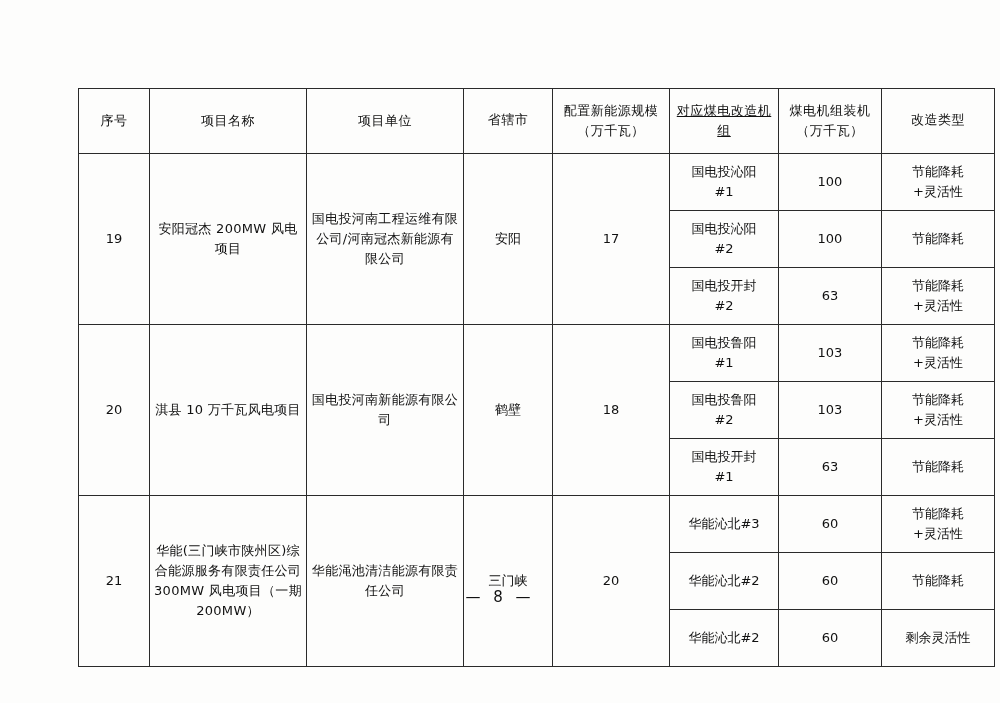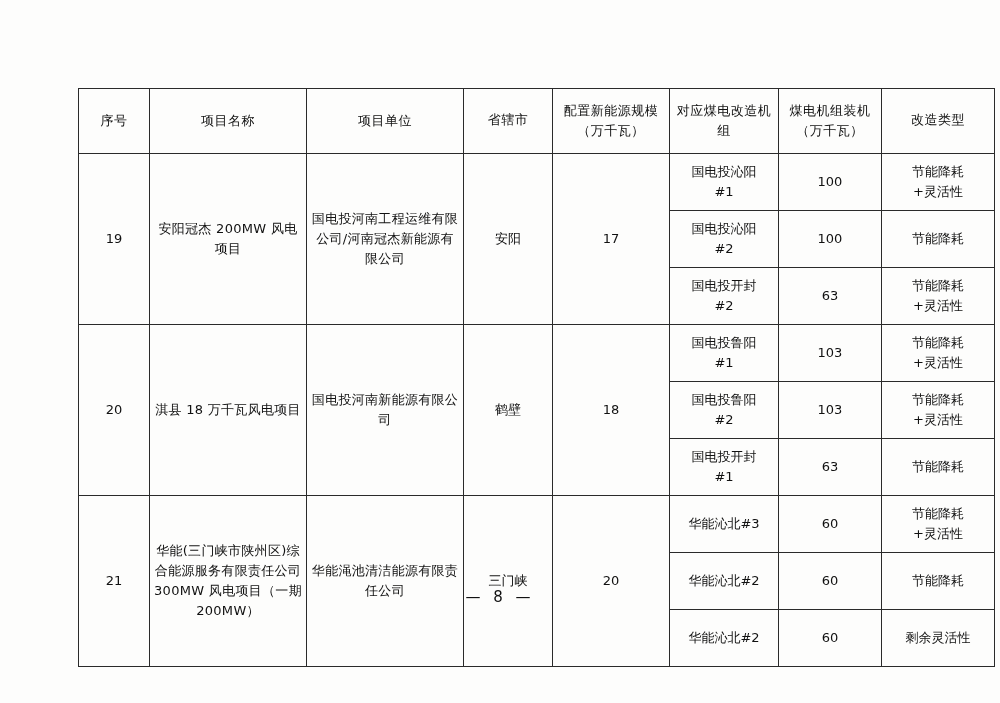--- a/index.html
+++ b/index.html
@@ -83,21 +83,21 @@
   }
   td.rtype {
     width: 104px;
     line-height: 1.7;
   }
   .hdr-seq { width: 62px; }
   .hdr-pname { width: 148px; }
   .hdr-punit { width: 148px; }
   .hdr-city { width: 80px; font-family: Liberation Mono, monospace; }
   .hdr-scale { width: 108px; margin-left: 11px; }
-  .hdr-unitname { width: 100px; }
+  .hdr-unitname { width: 100px; text-decoration: underline; }
   .hdr-cap { width: 94px; margin-top: 36px; }
   .hdr-rtype { width: 104px; font-family: Liberation Mono, monospace; }
   .two-line {
     display: block;
   }
   .page-number {
     position: absolute;
     left: 0;
     top: 588px;
     width: 1000px;
@@ -166,21 +166,21 @@
           </td>
           <td class="cap">63</td>
           <td class="rtype">
             <span class="two-line">节能降耗</span>
             <span class="two-line">+灵活性</span>
           </td>
         </tr>
 
         <tr class="row-tall">
           <td class="seq" rowspan="3">20</td>
-          <td class="pname" rowspan="3">淇县 18 万千瓦风电项目</td>
+          <td class="pname" rowspan="3">淇县 10 万千瓦风电项目</td>
           <td class="punit" rowspan="3">国电投河南新能源有限公司</td>
           <td class="city" rowspan="3">鹤壁</td>
           <td class="scale" rowspan="3">18</td>
           <td class="unitname">
             <span class="two-line">国电投鲁阳</span>
             <span class="two-line">#1</span>
           </td>
           <td class="cap">103</td>
           <td class="rtype">
             <span class="two-line">节能降耗</span>

